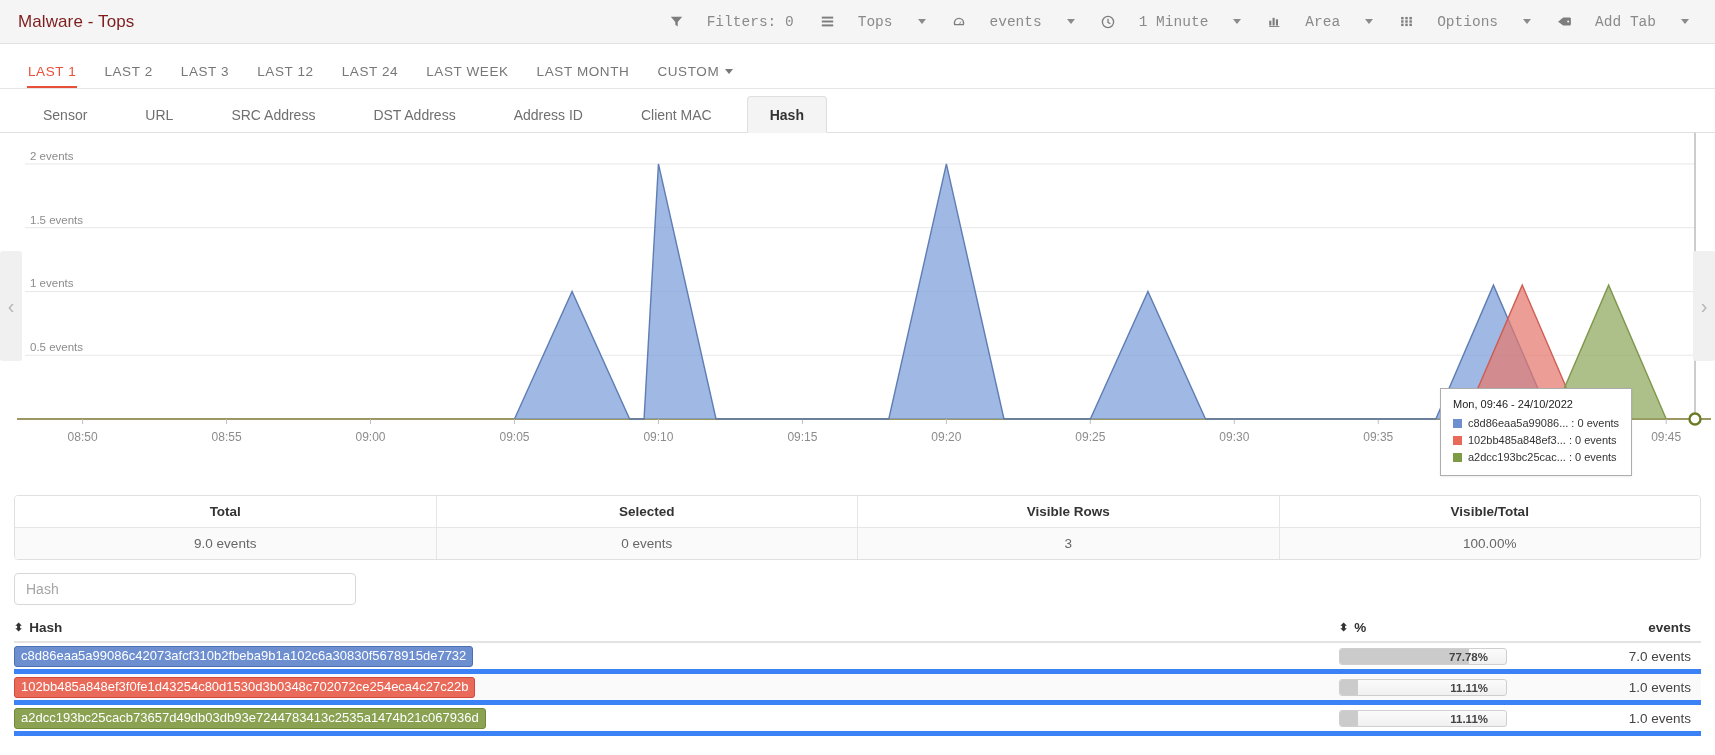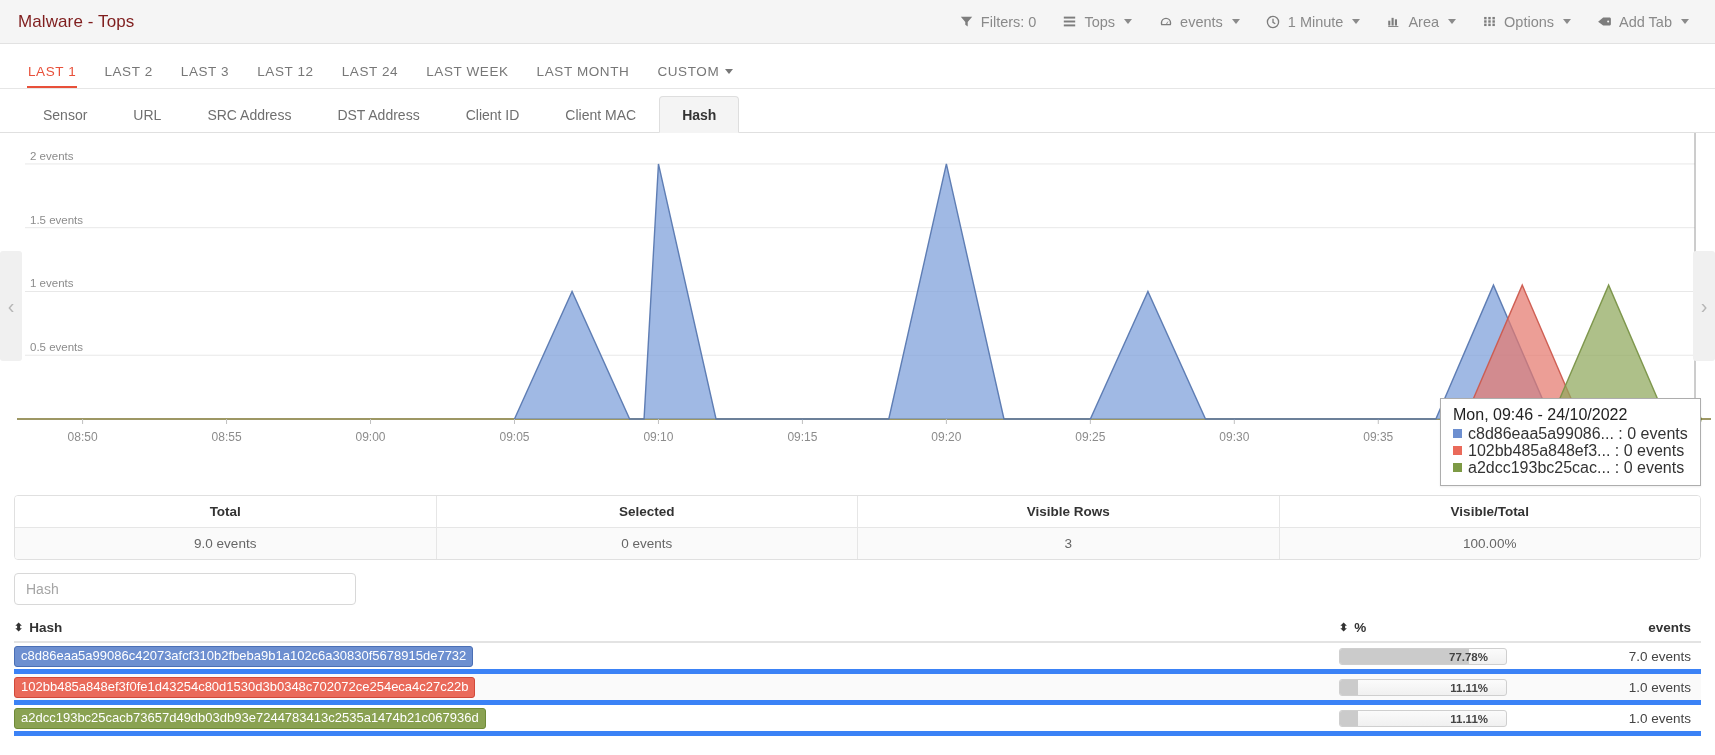--- a/index.html
+++ b/index.html
@@ -23,22 +23,22 @@
   }
   .app-title {
     font-size: 17px;
     color: #7f1d1d;
     font-weight: 400;
     letter-spacing: .1px;
   }
   .topbar-spacer { flex: 1 1 auto; }
   .tb-group { display: flex; align-items: center; gap: 26px; padding-right: 8px;}
   .tb-item {
-    display: flex; align-items: center; gap: 7px;
-    font-size: 14.5px; color: #8a8a8a; cursor: pointer; white-space: nowrap;
+    display: flex; align-items: center; gap: 23px;
+    font-size: 14.5px; color: #8a8a8a; cursor: pointer; white-space: nowrap; font-family: Liberation Mono, monospace;
   }
   .tb-ico { display:inline-flex; align-items:center; justify-content:center; width:15px; height:15px; color:#7d7d7d; }
   .tb-ico svg { display:block; }
   .caret {
     width: 0; height: 0; margin-left: 2px;
     border-left: 4.5px solid transparent;
     border-right: 4.5px solid transparent;
     border-top: 5px solid #8a8a8a;
   }
 
@@ -69,20 +69,21 @@
   .range-item .caret { border-top-color: #777; }
 
   
   .subtabs {
     height: 44px;
     display: flex;
     align-items: stretch;
     padding: 6px 20px 0 20px;
     border-bottom: 1px solid #e0e0e0;
     background: #fff;
+    gap: 12px;
   }
   .subtab {
     font-size: 14px;
     color: #6f6f6f;
     padding: 0 22px;
     display: flex; align-items: center;
     cursor: pointer;
     border: 1px solid transparent;
     border-radius: 4px 4px 0 0;
     position: relative;
@@ -113,25 +114,25 @@
     font-size: 20px;
     cursor: pointer;
     border-radius: 3px;
     user-select: none;
   }
   .nav-arrow.left { left: 0; }
   .nav-arrow.right { right: 0; }
 
   .tooltip {
     position: absolute;
-    left: 1440px; top: 265px;
+    left: 1440px; top: 255px;
     background: #fff;
     border: 1px solid #adadad;
     padding: 7px 12px 9px 12px;
-    font-size: 16px;
+    font-size: 11px;
     color: #333;
     line-height: 17px;
     white-space: nowrap;
     box-shadow: 0 1px 2px rgba(0,0,0,.07);
   }
   .tt-title { margin-bottom: 2px; color: #222; }
   .tt-row { display: flex; align-items: center; gap: 6px; }
   .tt-swatch { width: 9px; height: 9px; display: inline-block; flex: none; }
 
   
@@ -350,21 +351,21 @@
   <div class="subtab">
       <span>URL</span>
     </div>
   <div class="subtab">
       <span>SRC Address</span>
     </div>
   <div class="subtab">
       <span>DST Address</span>
     </div>
   <div class="subtab">
-      <span>Client ID</span>
+      <span>Address ID</span>
     </div>
   <div class="subtab">
       <span>Client MAC</span>
     </div>
   <div class="subtab active">
       <span>Hash</span>
     </div>
 </div>
 
 <div class="chart-wrap">

